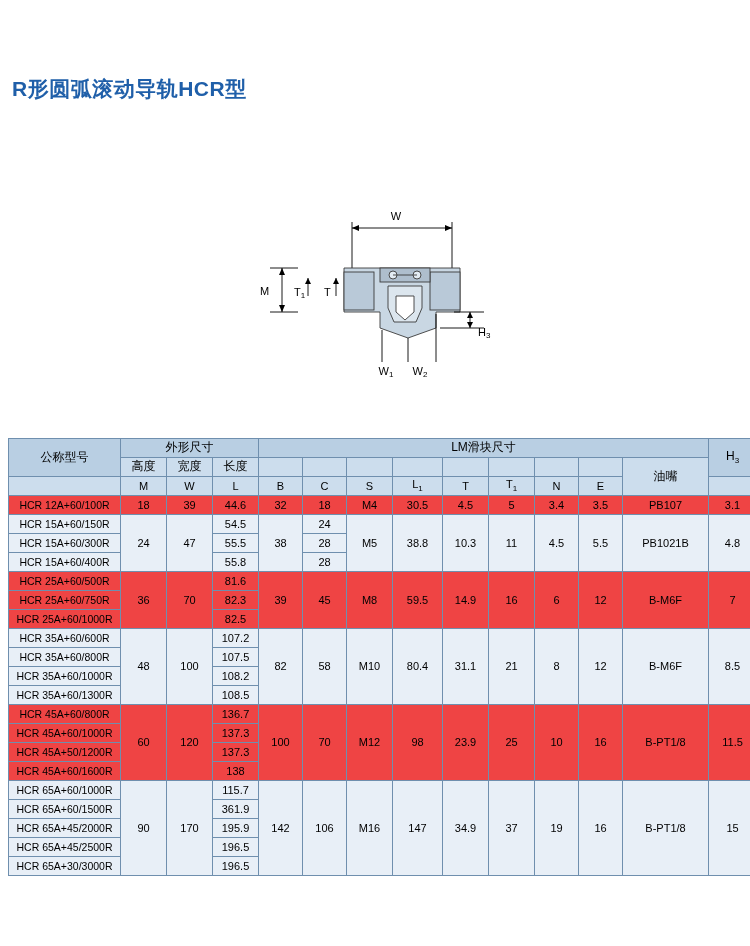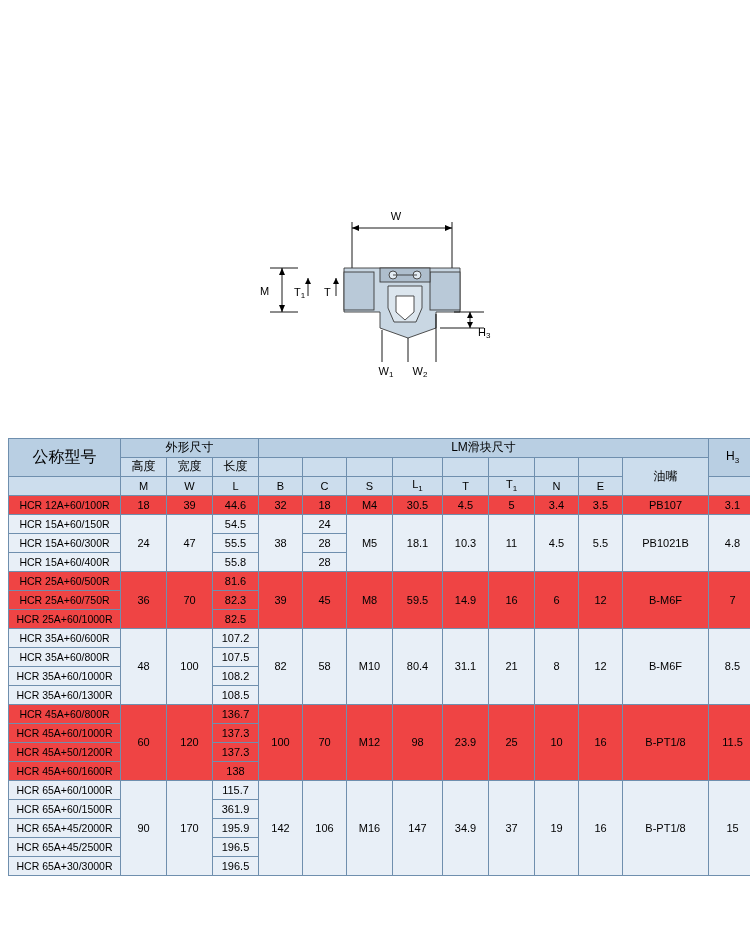--- a/index.html
+++ b/index.html
@@ -70,21 +70,21 @@
     height: 30px;
   }
   .hdr-sub {
     background: #ccdded;
     font-weight: bold;
     font-size: 12px;
   }
   .hdr-name {
     background: #b9cfe3;
     font-weight: bold;
-    font-size: 16px;
+    font-size: 12px;
   }
   .hdr-letter {
     background: #ccdded;
     font-weight: bold;
     font-size: 11px;
     height: 22px;
   }
   .blank-cell { background: #ccdded; }
   td.model {
     text-align: left;
@@ -97,20 +97,21 @@
   .sub {
     font-size: 8px;
     vertical-align: sub;
   }
 </style>
 </head>
 <body>
 
 <div class="page">
 
+  <div class="title">R形圆弧滚动导轨HCR型</div>
 
   <div class="drawing">
     <svg width="280" height="190" viewBox="0 0 280 190" xmlns="http://www.w3.org/2000/svg">
       <g stroke="#000" stroke-width="0.9" fill="none">
 
         <line x1="112" y1="22" x2="112" y2="78"></line>
         <line x1="212" y1="22" x2="212" y2="70"></line>
         <line x1="112" y1="28" x2="212" y2="28"></line>
         <path d="M112 28 L119 25 L119 31 Z" fill="#000" stroke="none"></path>
         <path d="M212 28 L205 25 L205 31 Z" fill="#000" stroke="none"></path>
@@ -235,21 +236,21 @@
             <td>3.1</td>
           </tr>
           <tr class="band-b">
             <td class="model">HCR 15A+60/150R</td>
             <td rowspan="3">24</td>
             <td rowspan="3">47</td>
             <td>54.5</td>
             <td rowspan="3">38</td>
             <td>24</td>
             <td rowspan="3">M5</td>
-            <td rowspan="3">18.1</td>
+            <td rowspan="3">38.8</td>
             <td rowspan="3">10.3</td>
             <td rowspan="3">11</td>
             <td rowspan="3">4.5</td>
             <td rowspan="3">5.5</td>
             <td rowspan="3">PB1021B</td>
             <td rowspan="3">4.8</td>
           </tr>
           <tr class="band-b">
             <td class="model">HCR 15A+60/300R</td>
             <td>55.5</td>

